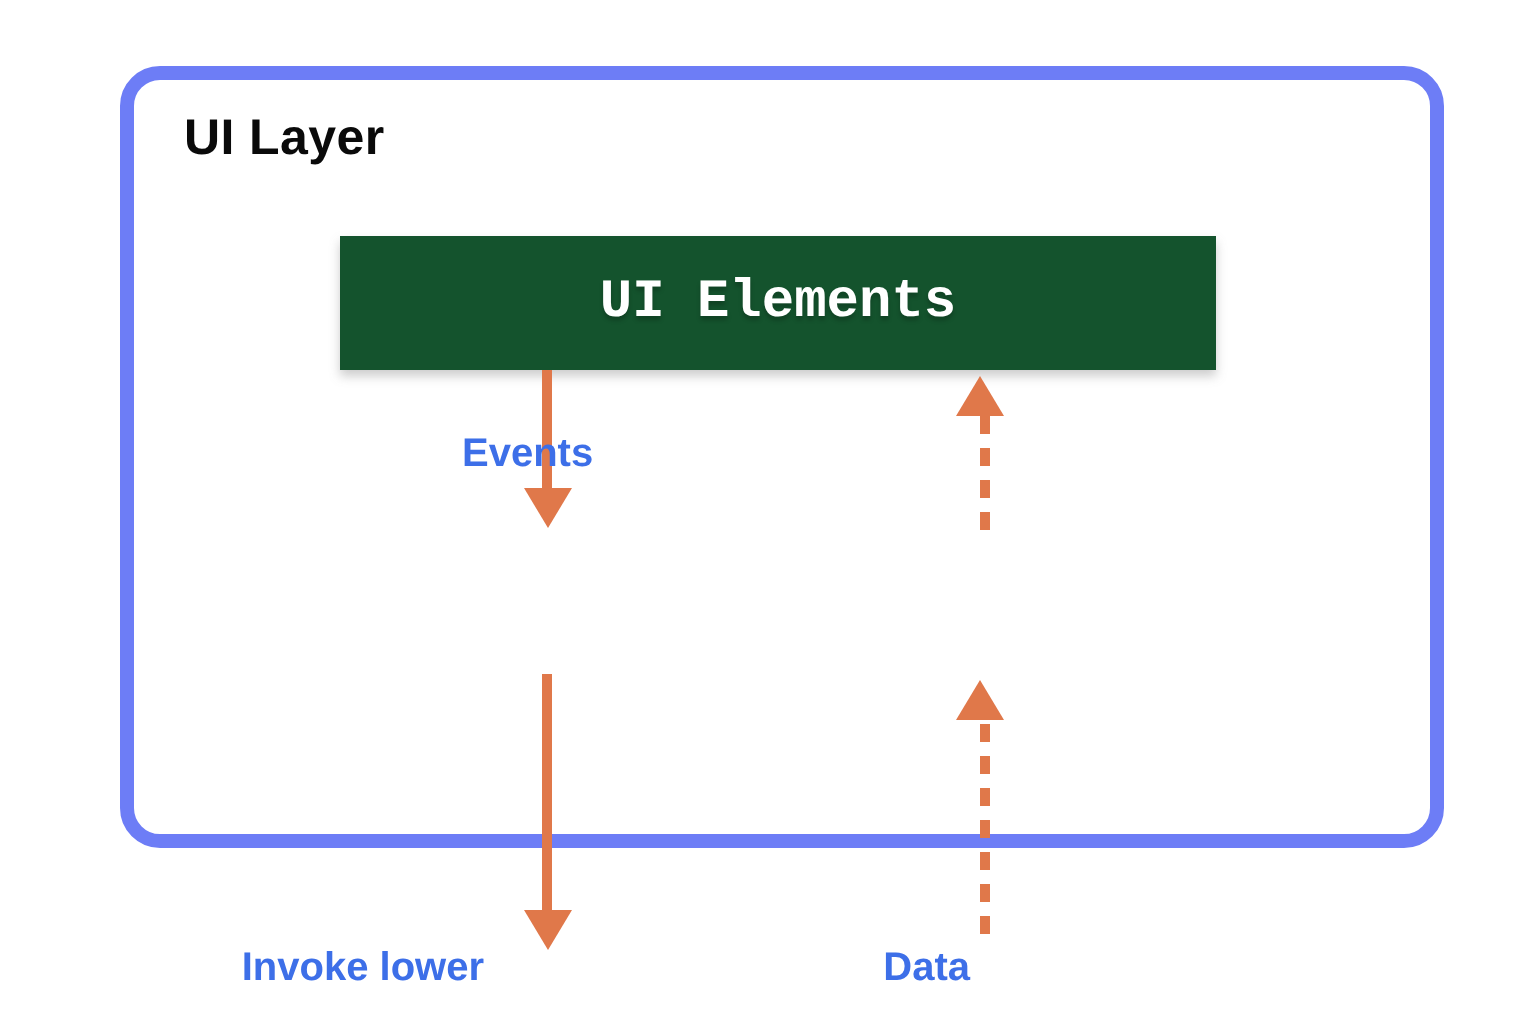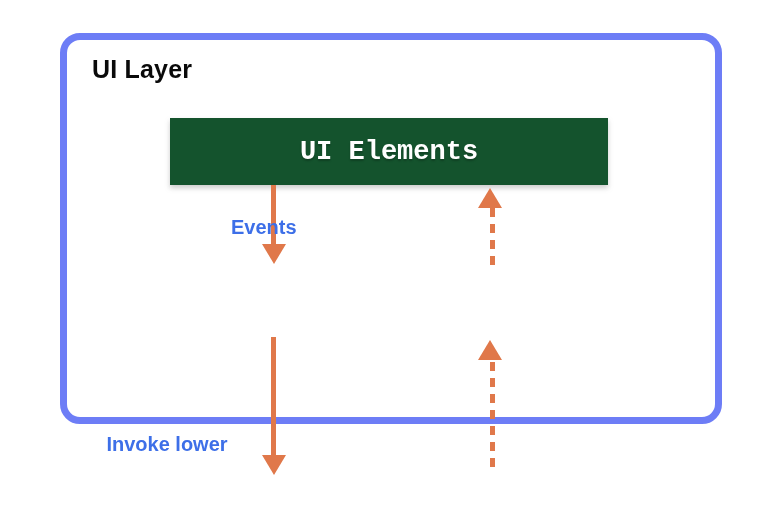--- a/index.html
+++ b/index.html
@@ -65,21 +65,21 @@
   .head-up   { border-bottom: 20px solid #e0784a; }
 
   .edge-label {
     position: absolute;
     color: #3d6fe8;
     font-size: 20px;
     font-weight: 700;
     line-height: 23px;
     white-space: nowrap;
   }
-  .edge-label.centered { text-align: center; white-space: normal; }
+  .edge-label.centered { text-align: right; white-space: normal; margin-top: 40px; }
 </style>
 </head>
 <body>
 
 <div class="stage">
 
   <div class="ui-layer-box"></div>
   <div class="ui-layer-title">UI Layer</div>
 
   <div class="node node-ui-elements">
@@ -96,15 +96,16 @@
 
   <div class="line-solid" style="left:271px; top:337px; height:118px;"></div>
   <div class="head head-down" style="left:262px; top:455px;"></div>
   <div class="edge-label centered" style="left:92px; top:433px; width:150px;">
     <div>Invoke lower</div>
   </div>
 
   <div class="line-dashed" style="left:490px; top:362px; height:112px;"></div>
   <div class="head head-up" style="left:478px; top:340px;"></div>
   <div class="edge-label centered" style="left:385px; top:433px; width:100px;">
+    <div>Data</div>
   </div>
 
 </div>
 
 </body></html>

